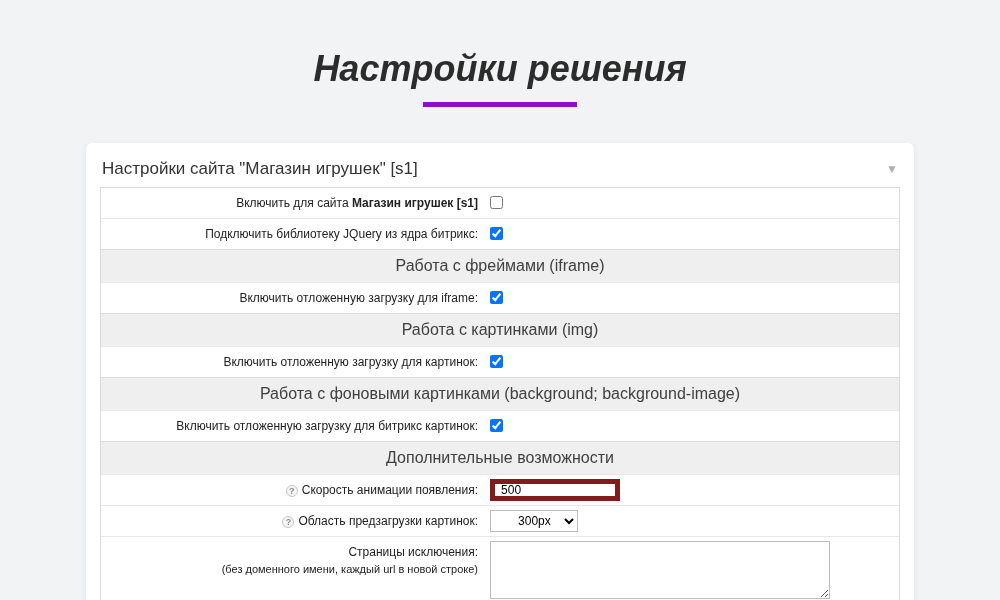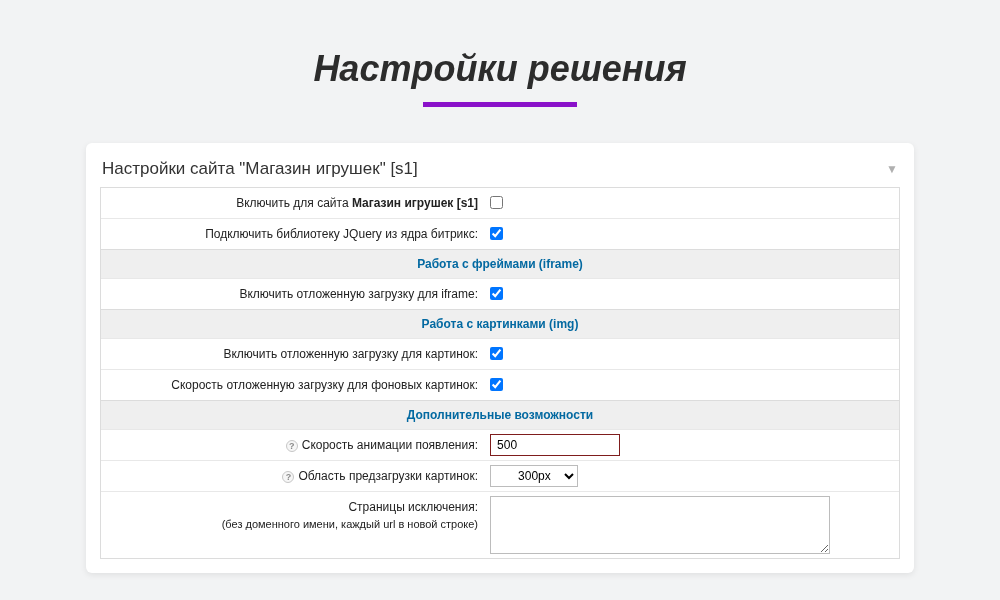--- a/index.html
+++ b/index.html
@@ -74,46 +74,46 @@
       display: flex;
       align-items: flex-start;
     }
     .sublabel {
       display: block;
       font-size: 11px;
     }
     .section-header {
       background: #efefef;
       text-align: center;
-      font-weight: 700;
-      font-size: 12px;
+      font-weight: 400;
+      font-size: 16px;
       padding: 7px 4px;
       border-top: 1px solid #dcdcdc;
-      color: #0369a1;
+      color: #404040;
     }
     .help-icon {
       display: inline-block;
       width: 12px;
       height: 12px;
       border-radius: 50%;
       border: 1px solid #c7c7c7;
       background: #f6f6f6;
       color: #8a8a8a;
       font-size: 9px;
       line-height: 11px;
       text-align: center;
       margin-right: 4px;
       vertical-align: middle;
       font-weight: 700;
     }
     input[type="checkbox"] { margin-top: 4px; }
     input[type="text"] {
       width: 130px;
       height: 22px;
-      border: 1px solid #7f1d1d;
+      border: 5px solid #7f1d1d;
       padding: 2px 6px;
       font-size: 12px;
     }
     select {
       width: 88px;
       height: 22px;
       border: 1px solid #bcbcbc;
       font-size: 12px;
       background: #fff;
       padding-left: 23px;
@@ -171,23 +171,24 @@
 
     <div class="section-header">Работа с картинками (img)</div>
 
     <div class="row">
       <div class="label-cell">Включить отложенную загрузку для картинок:</div>
       <div class="control-cell">
         <input type="checkbox" checked="" style="">
       </div>
     </div>
 
-
-    <div class="row">
-      <div class="label-cell">Скорость отложенную загрузку для фоновых картинок:</div>
+    <div class="section-header">Работа с фоновыми картинками (background; background-image)</div>
+
+    <div class="row">
+      <div class="label-cell">Включить отложенную загрузку для битрикс картинок:</div>
       <div class="control-cell">
         <input type="checkbox" checked="" style="">
       </div>
     </div>
 
     <div class="section-header">Дополнительные возможности</div>
 
     <div class="row">
       <div class="label-cell">
         <span class="help-icon">?</span><span>Скорость анимации появления:</span>

